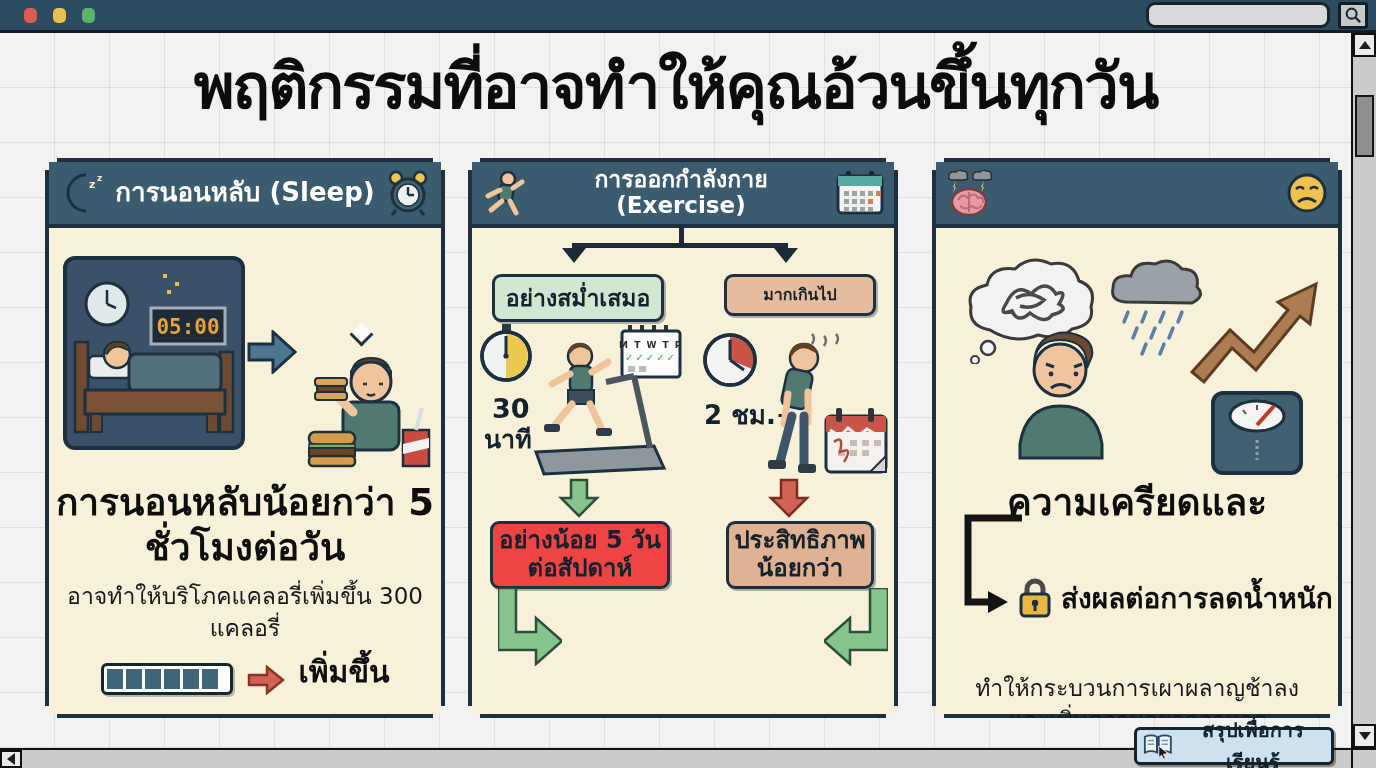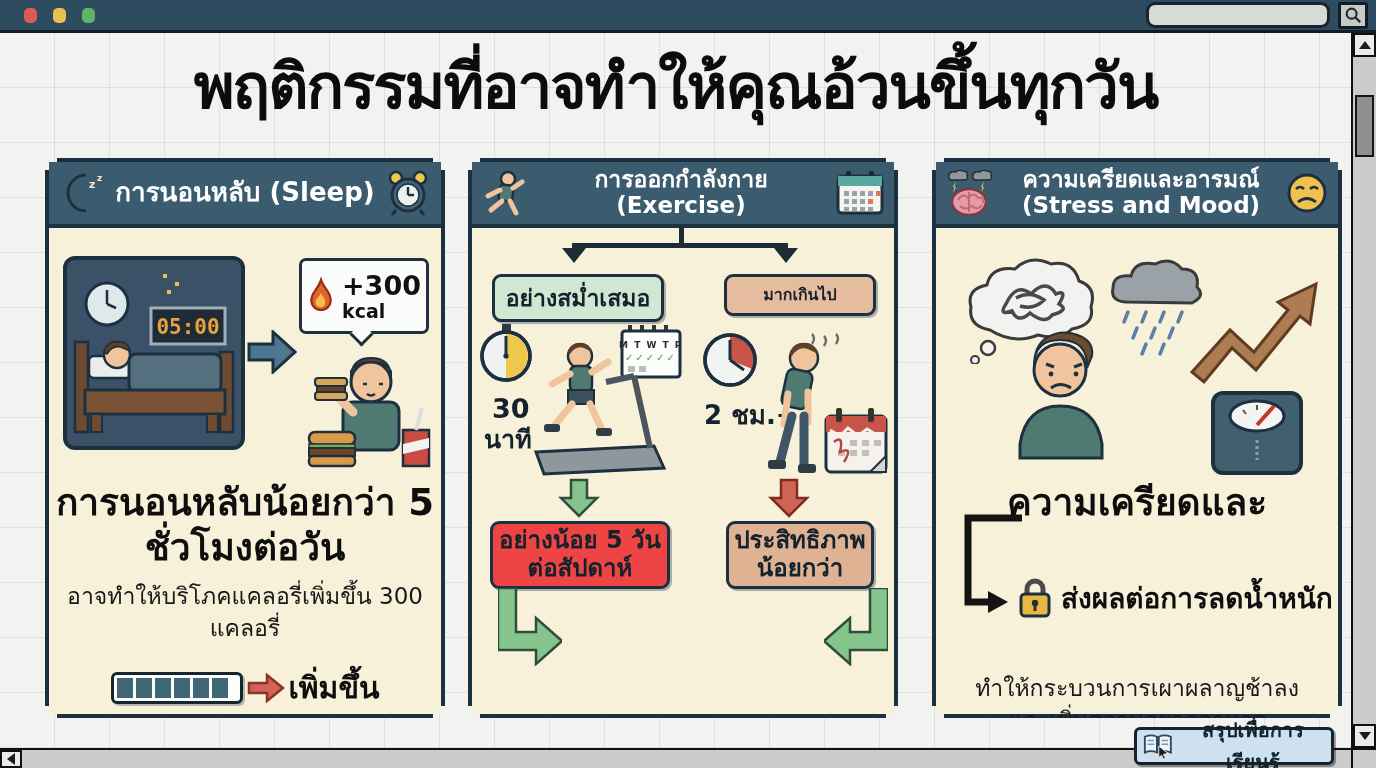--- a/index.html
+++ b/index.html
@@ -185,30 +185,20 @@
       <rect x="66" y="98" width="92" height="38" rx="7" fill="#54707f" stroke="#1d3040" stroke-width="3"></rect>
       <rect x="22" y="134" width="140" height="24" fill="#7a5236" stroke="#1d3040" stroke-width="3"></rect>
       <rect x="28" y="158" width="11" height="18" fill="#6d4a30" stroke="#1d3040" stroke-width="2"></rect>
       <rect x="144" y="158" width="11" height="18" fill="#6d4a30" stroke="#1d3040" stroke-width="2"></rect>
     </svg>
 
     <svg class="abs" style="left:198px;top:102px;" width="50" height="44" viewBox="0 0 50 44">
       <polygon points="2,14 26,14 26,2 48,22 26,42 26,30 2,30" fill="#4d7691" stroke="#1d3040" stroke-width="3"></polygon>
     </svg>
 
-    <div class="bubble" style="left:250px;top:30px;width:130px;height:76px;">
-      <svg width="28" height="38" viewBox="0 0 26 34">
-        <path d="M13 2 C15 10 22 12 22 21 A9 9 0 0 1 4 21 C4 13 10 12 13 2 Z" fill="#e2622b" stroke="#8f3014" stroke-width="2"></path>
-        <path d="M13 14 C14 18 17 19 17 23 A4.5 4.5 0 0 1 8 23 C8 19 12 18 13 14 Z" fill="#f5c04a"></path>
-      </svg>
-      <div>
-        <div class="kcal-num">+300</div>
-        <div class="kcal-unit">kcal</div>
-      </div>
-    </div>
     <div class="bubble-tail" style="left:304px;top:98px;"></div>
 
     <svg class="abs" style="left:252px;top:116px;" width="132" height="132" viewBox="0 0 132 132">
       <circle cx="70" cy="38" r="20" fill="#f0c49d" stroke="#1d3040" stroke-width="3"></circle>
       <path d="M50 34 Q50 14 70 14 Q90 14 90 34 L90 27 Q84 18 70 18 Q56 18 50 27 Z" fill="#5d4028" stroke="#1d3040" stroke-width="2"></path>
       <line x1="62" y1="40" x2="66" y2="40" stroke="#1d3040" stroke-width="2.5"></line>
       <line x1="78" y1="40" x2="82" y2="40" stroke="#1d3040" stroke-width="2.5"></line>
       <path d="M66 50 Q70 53 74 50" stroke="#1d3040" stroke-width="2.5" fill="none"></path>
       <rect x="42" y="58" width="56" height="48" rx="9" fill="#4e7a72" stroke="#1d3040" stroke-width="3"></rect>
       <line x1="52" y1="68" x2="32" y2="48" stroke="#f0c49d" stroke-width="9" stroke-linecap="round"></line>
@@ -218,21 +208,21 @@
       <rect x="8" y="88" width="46" height="13" rx="6" fill="#d69a4a" stroke="#1d3040" stroke-width="2.5"></rect>
       <rect x="8" y="100" width="46" height="5" fill="#7fae5a" stroke="#1d3040" stroke-width="1.5"></rect>
       <rect x="8" y="104" width="46" height="8" fill="#6e4426" stroke="#1d3040" stroke-width="2"></rect>
       <rect x="8" y="112" width="46" height="10" rx="4" fill="#d69a4a" stroke="#1d3040" stroke-width="2.5"></rect>
       <rect x="102" y="86" width="26" height="36" fill="#c94b42" stroke="#1d3040" stroke-width="2.5"></rect>
       <polygon points="102,100 128,94 128,104 102,110" fill="#f2f2f0"></polygon>
       <line x1="115" y1="86" x2="121" y2="64" stroke="#d9dee0" stroke-width="4"></line>
     </svg>
     <div class="abs h-card" style="top:252px;">การนอนหลับน้อยกว่า 5 ชั่วโมงต่อวัน</div>
     <div class="abs sub-card" style="top:352px;">อาจทำให้บริโภคแคลอรี่เพิ่มขึ้น 300 แคลอรี่</div>
-    <div class="abs" style="top:436px;left:0;width:100%;display:flex;align-items:center;justify-content:center;gap:4px;">
+    <div class="abs" style="top:420px;left:0;width:100%;display:flex;align-items:flex-end;justify-content:center;gap:14px;">
       <div class="meter">
         <div class="cell"></div>
             <div class="cell"></div>
             <div class="cell"></div>
         <div class="cell"></div>
             <div class="cell"></div>
             <div class="cell"></div>
       </div>
       <svg width="38" height="30" viewBox="0 0 38 30">
         <polygon points="2,10 20,10 20,2 36,15 20,28 20,20 2,20" fill="#d06355" stroke="#8c3328" stroke-width="2.5"></polygon>
@@ -383,24 +373,20 @@
   <div class="card-header">
     <svg width="50" height="46" viewBox="0 0 50 46">
       <path d="M6 10 Q2 10 3 5 Q4 1 10 2 Q12 -1 17 1 Q22 1 21 6 Q23 10 17 10 Z" fill="#8e979d" stroke="#2c2c2c" stroke-width="1.5"></path>
       <path d="M30 10 Q26 10 27 5 Q28 1 34 2 Q36 -1 41 1 Q46 1 45 6 Q47 10 41 10 Z" fill="#8e979d" stroke="#2c2c2c" stroke-width="1.5"></path>
       <polygon points="10,11 7,17 10,17 7,23" fill="#edc84f"></polygon>
       <polygon points="38,11 35,17 38,17 35,23" fill="#edc84f"></polygon>
       <ellipse cx="23" cy="32" rx="17" ry="13" fill="#e89aa4" stroke="#7d3b47" stroke-width="2.5"></ellipse>
       <path d="M12 30 q5 -8 10 -2 q6 -7 10 0 q6 -2 5 5 M14 36 q6 5 12 0 q6 5 10 -1" stroke="#c06a77" stroke-width="2" fill="none"></path>
       <line x1="23" y1="22" x2="23" y2="42" stroke="#c06a77" stroke-width="2"></line>
     </svg>
-    <div class="hdr-title hdr-two">
-      <div>ความเครียดและอารมณ์</div>
-      <div>(Stress and Mood)</div>
-    </div>
     <svg width="42" height="42" viewBox="0 0 42 42">
       <circle cx="21" cy="21" r="18" fill="#efc14f" stroke="#1d3040" stroke-width="3"></circle>
       <path d="M10 17 Q14 13 18 17" stroke="#1d3040" stroke-width="2.5" fill="none"></path>
       <path d="M24 17 Q28 13 32 17" stroke="#1d3040" stroke-width="2.5" fill="none"></path>
       <path d="M12 30 Q21 23 30 30" stroke="#1d3040" stroke-width="2.8" fill="none"></path>
     </svg>
   </div>
   <div class="card-body">
 
     <svg class="abs" style="left:24px;top:20px;" width="142" height="116" viewBox="0 0 142 116">

